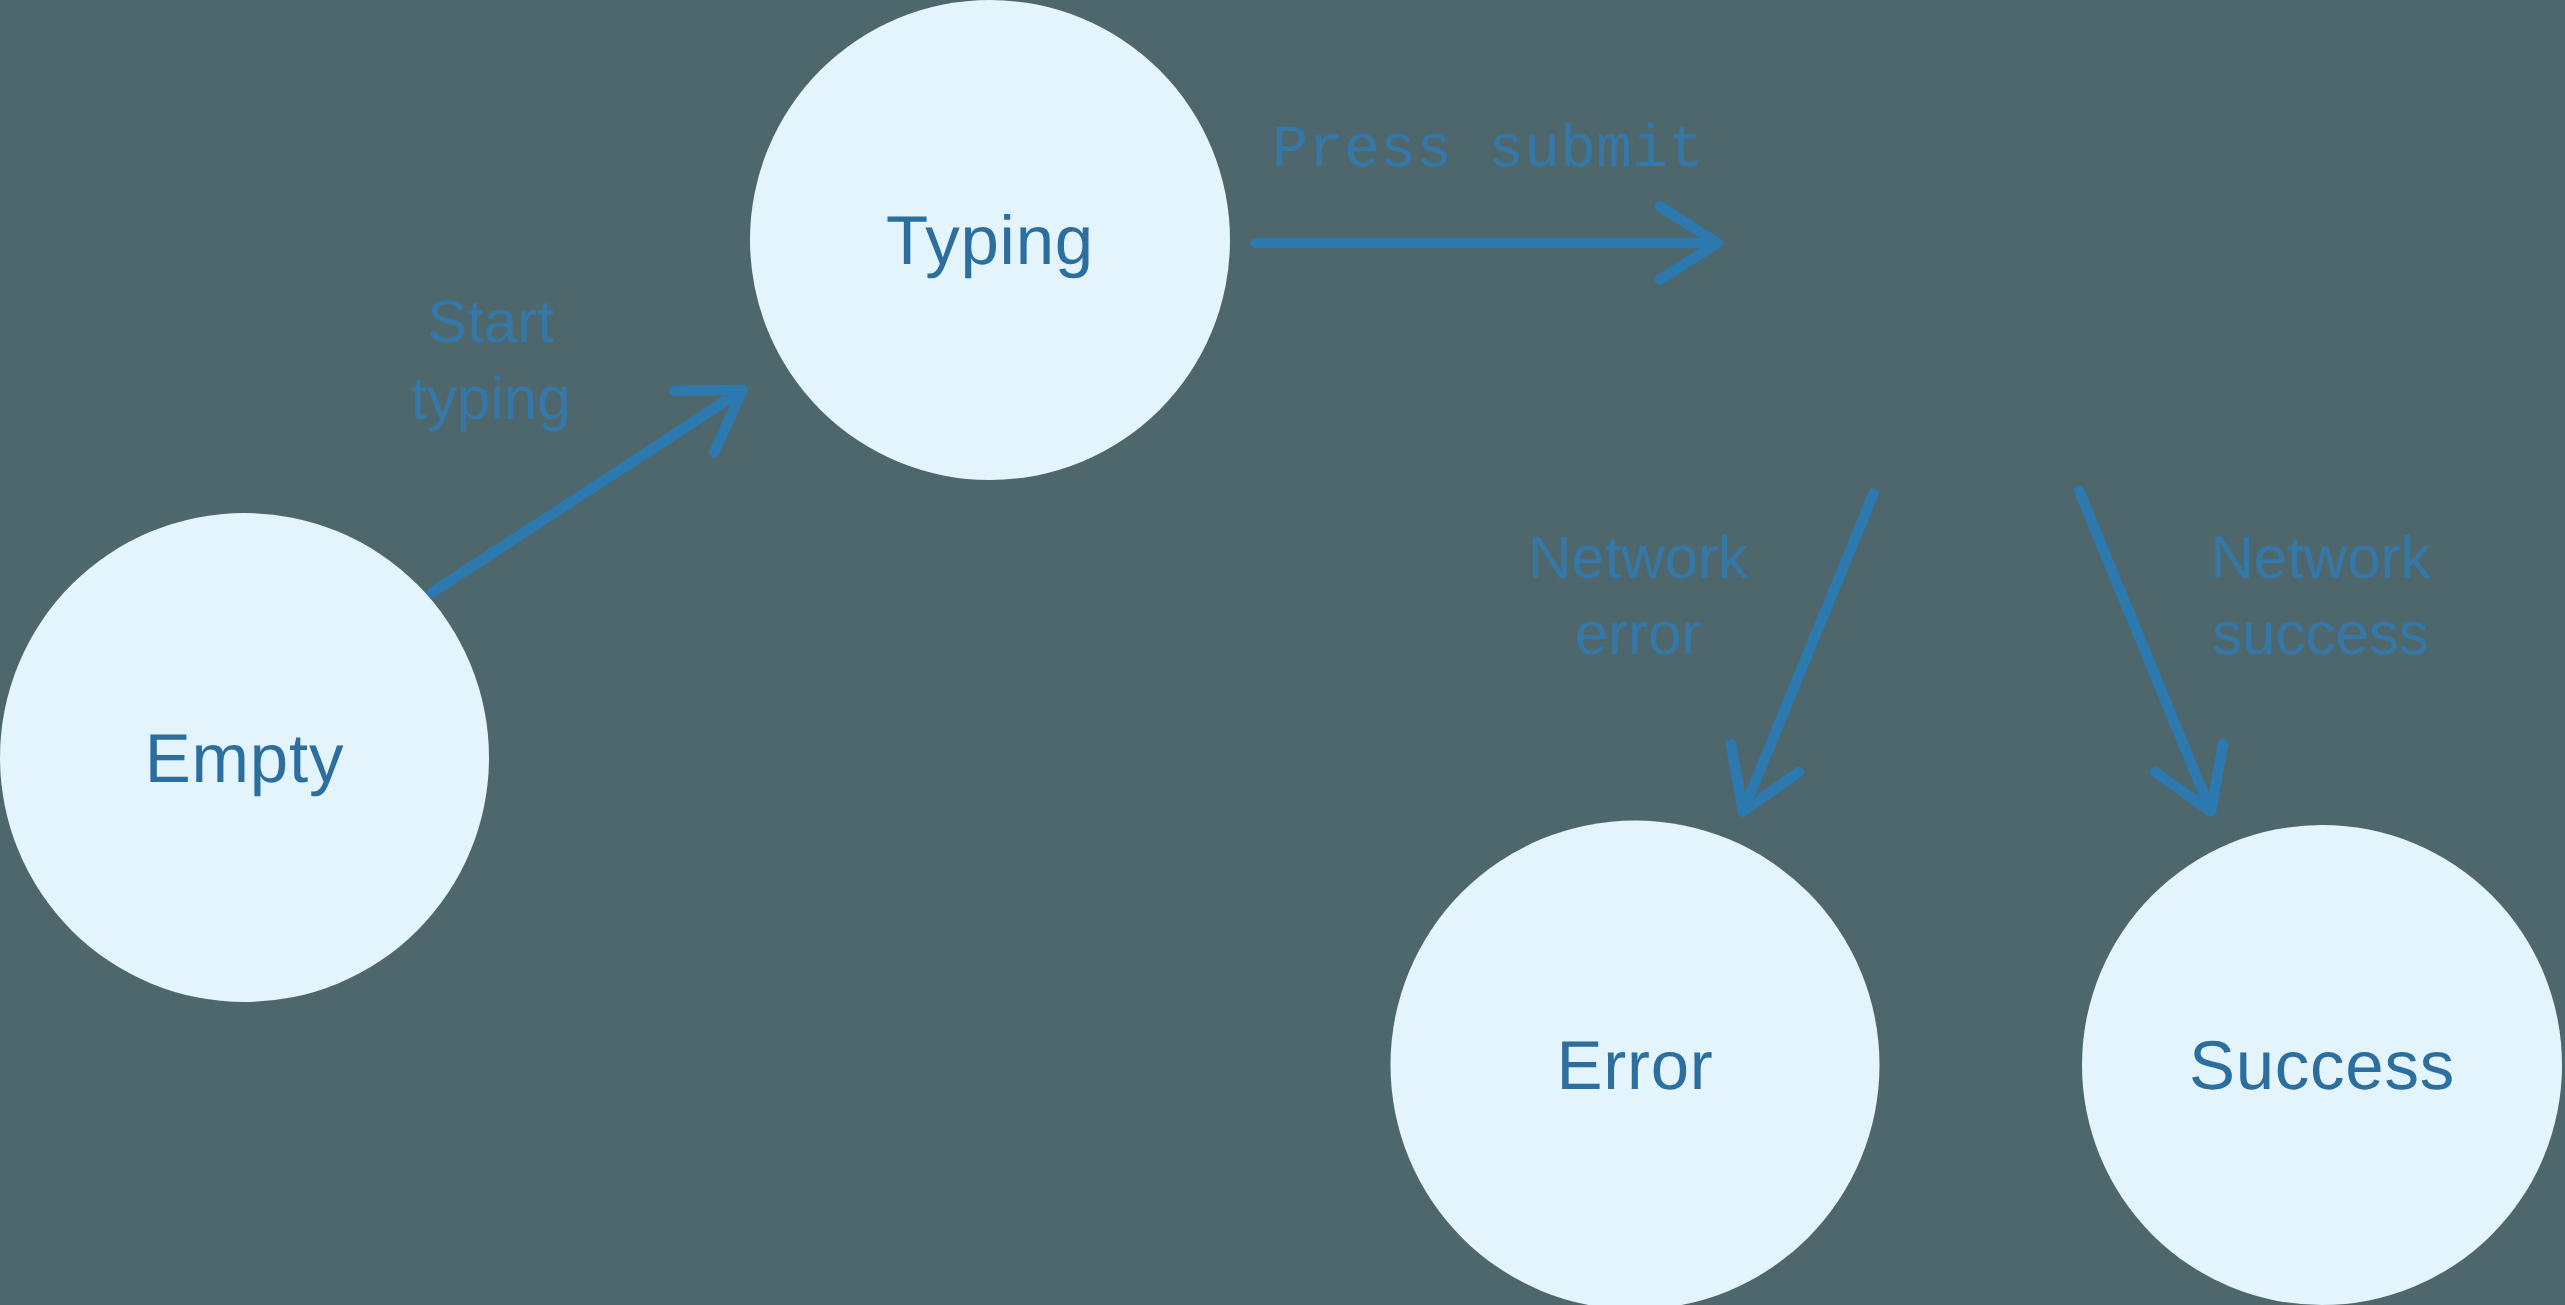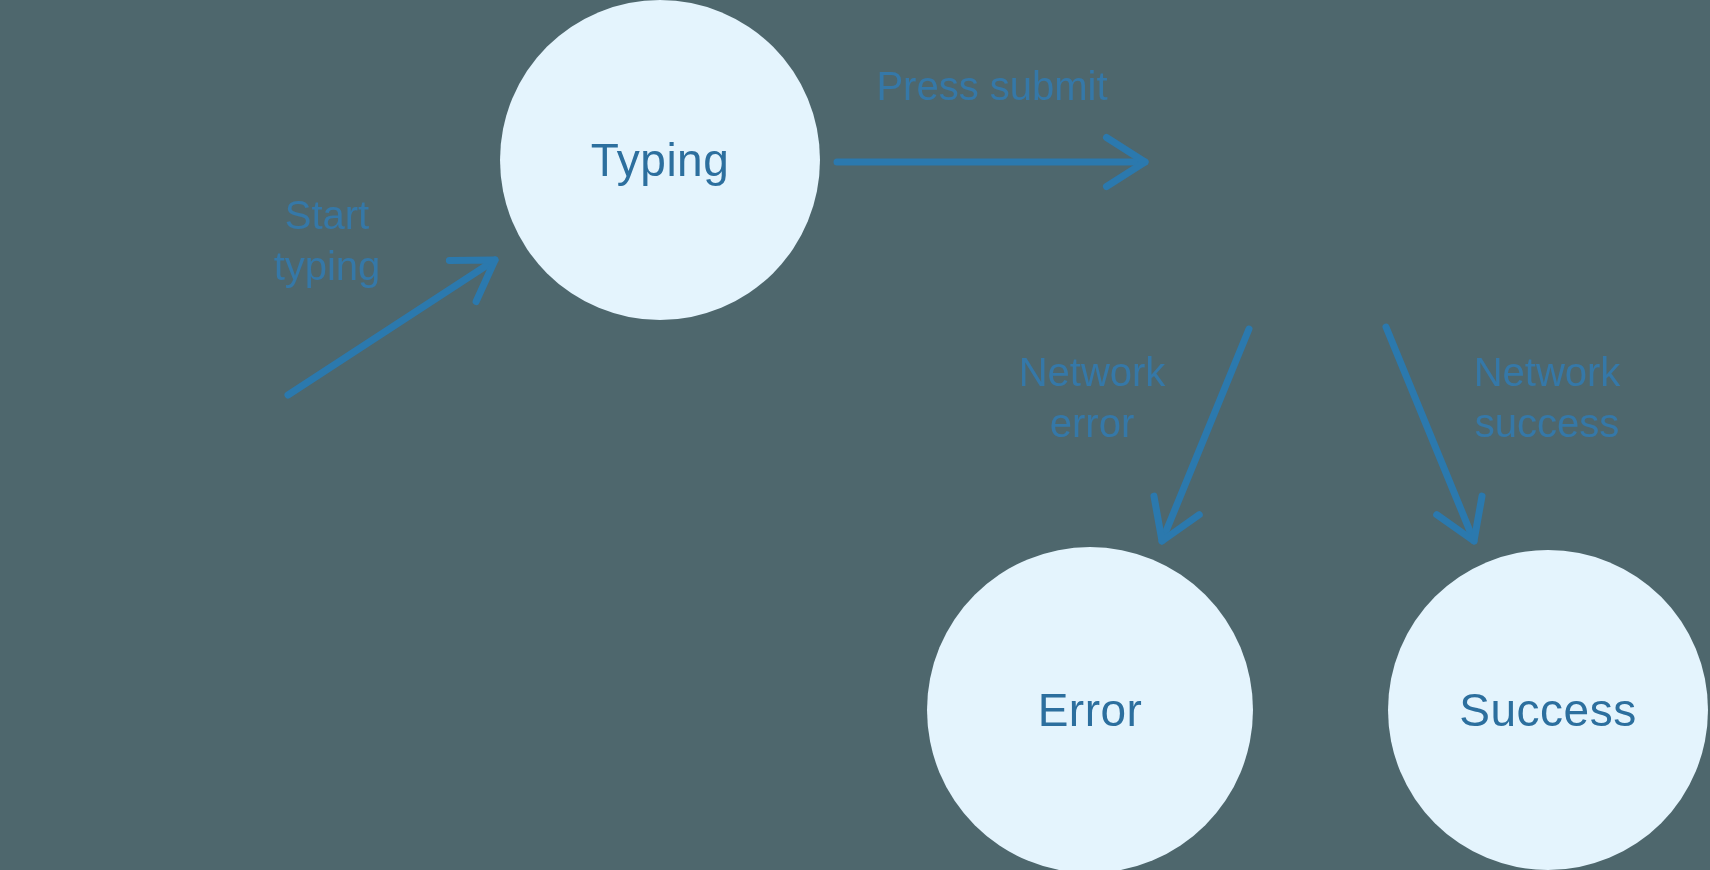--- a/index.html
+++ b/index.html
@@ -38,21 +38,21 @@
   .edge-label {
     position: absolute;
     transform: translate(-50%, -50%);
     color: #3578a8;
     font-size: 40px;
     line-height: 51px;
     text-align: center;
     white-space: nowrap;
   }
   .label-start-typing    { left: 327px;  top: 241px; text-align: center; }
-  .label-press-submit    { left: 992px;  top: 86px;  }
+  .label-press-submit    { left: 992px;  top: 101px; font-family: Liberation Mono, monospace;  }
   .label-network-error   { left: 1092px; top: 398px; }
   .label-network-success { left: 1547px; top: 398px; }
 
   .arrows {
     position: absolute;
     left: 0; top: 0;
     width: 1710px;
     height: 870px;
   }
   .arrows line {
@@ -71,20 +71,23 @@
       <marker id="arrowhead" viewBox="0 0 10 10" refX="8.5" refY="5" markerWidth="10" markerHeight="10" orient="auto" markerUnits="strokeWidth">
         <path d="M3 1.5 L8.5 5 L3 8.5" fill="none" stroke="#2b79ae" stroke-width="1" stroke-linecap="round" stroke-linejoin="round"></path>
       </marker>
     </defs>
     <line x1="288" y1="395" x2="495" y2="260" marker-end="url(#arrowhead)"></line>
     <line x1="837" y1="162" x2="1145" y2="162" marker-end="url(#arrowhead)"></line>
     <line x1="1249" y1="329" x2="1162" y2="541" marker-end="url(#arrowhead)"></line>
     <line x1="1386" y1="327" x2="1474" y2="541" marker-end="url(#arrowhead)"></line>
   </svg>
 
+  <div class="node node-empty">
+    <span>Empty</span>
+  </div>
   <div class="node node-typing">
     <span>Typing</span>
   </div>
   <div class="node node-error">
     <span>Error</span>
   </div>
   <div class="node node-success">
     <span>Success</span>
   </div>
 

